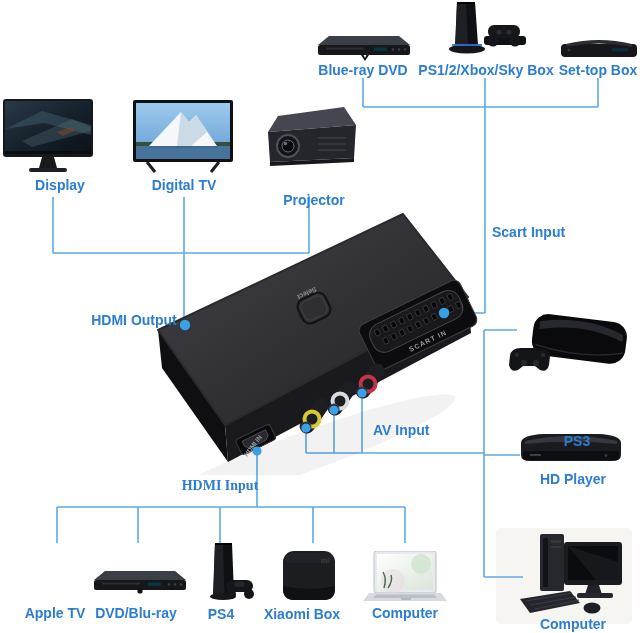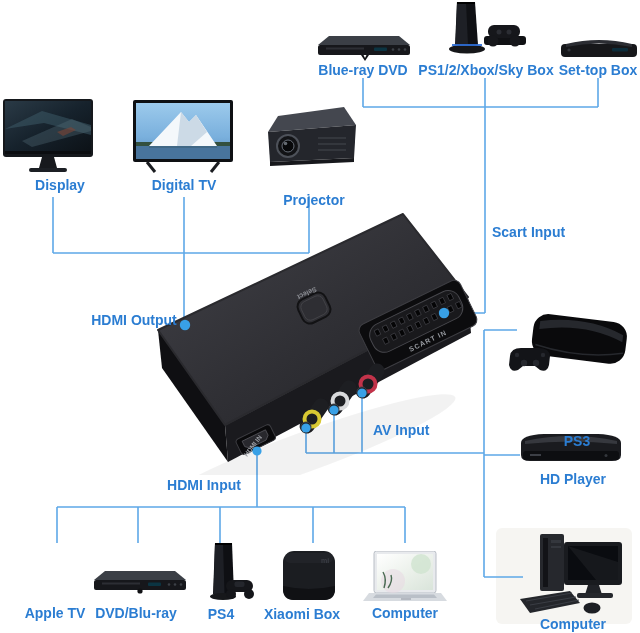--- a/index.html
+++ b/index.html
@@ -314,21 +314,21 @@
   <div class="lbl" style="left:486px;top:62px;">PS1/2/Xbox/Sky Box</div>
   <div class="lbl" style="left:598px;top:62px;">Set-top Box</div>
 
   <div class="lbl" style="left:47px;top:177px;margin-left:13px;">Display</div>
   <div class="lbl" style="left:184px;top:177px;">Digital TV</div>
   <div class="lbl" style="left:314px;top:192px;">Projector</div>
 
   <div class="lbl" style="left:134px;top:280px;margin-top:32px;">HDMI Output</div>
   <div class="lbl lbl-left" style="left:492px;top:224px;">Scart Input</div>
   <div class="lbl lbl-left" style="left:373px;top:422px;">AV Input</div>
-  <div class="lbl" style="left:204px;top:477px;">HDMI Input</div>
+  <div class="lbl" style="left:220px;top:477px;font-family:Liberation Serif, serif;">HDMI Input</div>
 
   <div class="lbl" style="left:577px;top:389px;margin-top:44px;">PS3</div>
   <div class="lbl" style="left:573px;top:471px;">HD Player</div>
   <div class="lbl" style="left:573px;top:616px;">Computer</div>
 
   <div class="lbl" style="left:55px;top:605px;">Apple TV</div>
   <div class="lbl" style="left:136px;top:605px;">DVD/Blu-ray</div>
   <div class="lbl" style="left:221px;top:606px;">PS4</div>
   <div class="lbl" style="left:302px;top:606px;">Xiaomi Box</div>
   <div class="lbl" style="left:405px;top:605px;">Computer</div>

